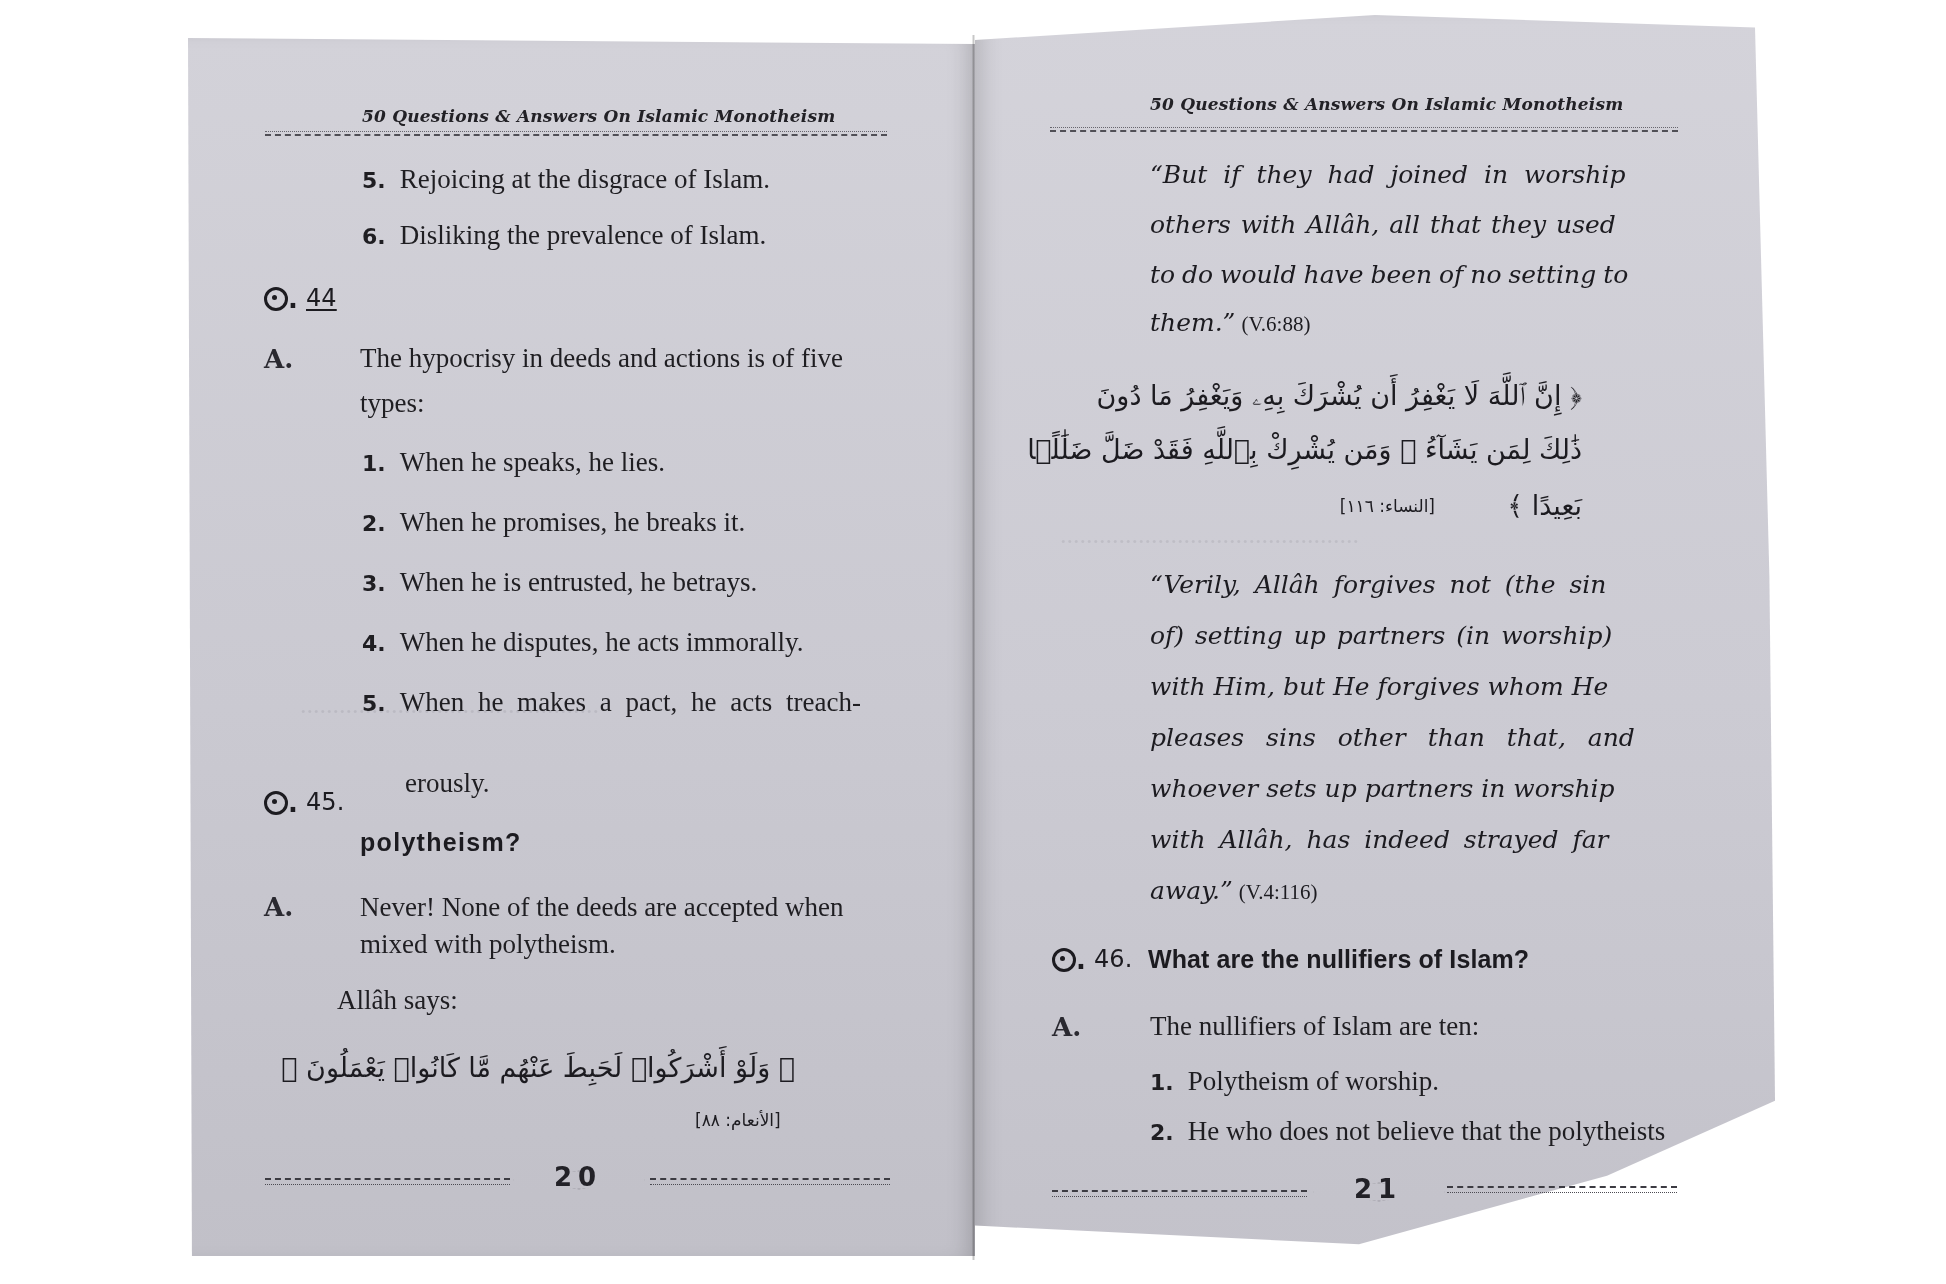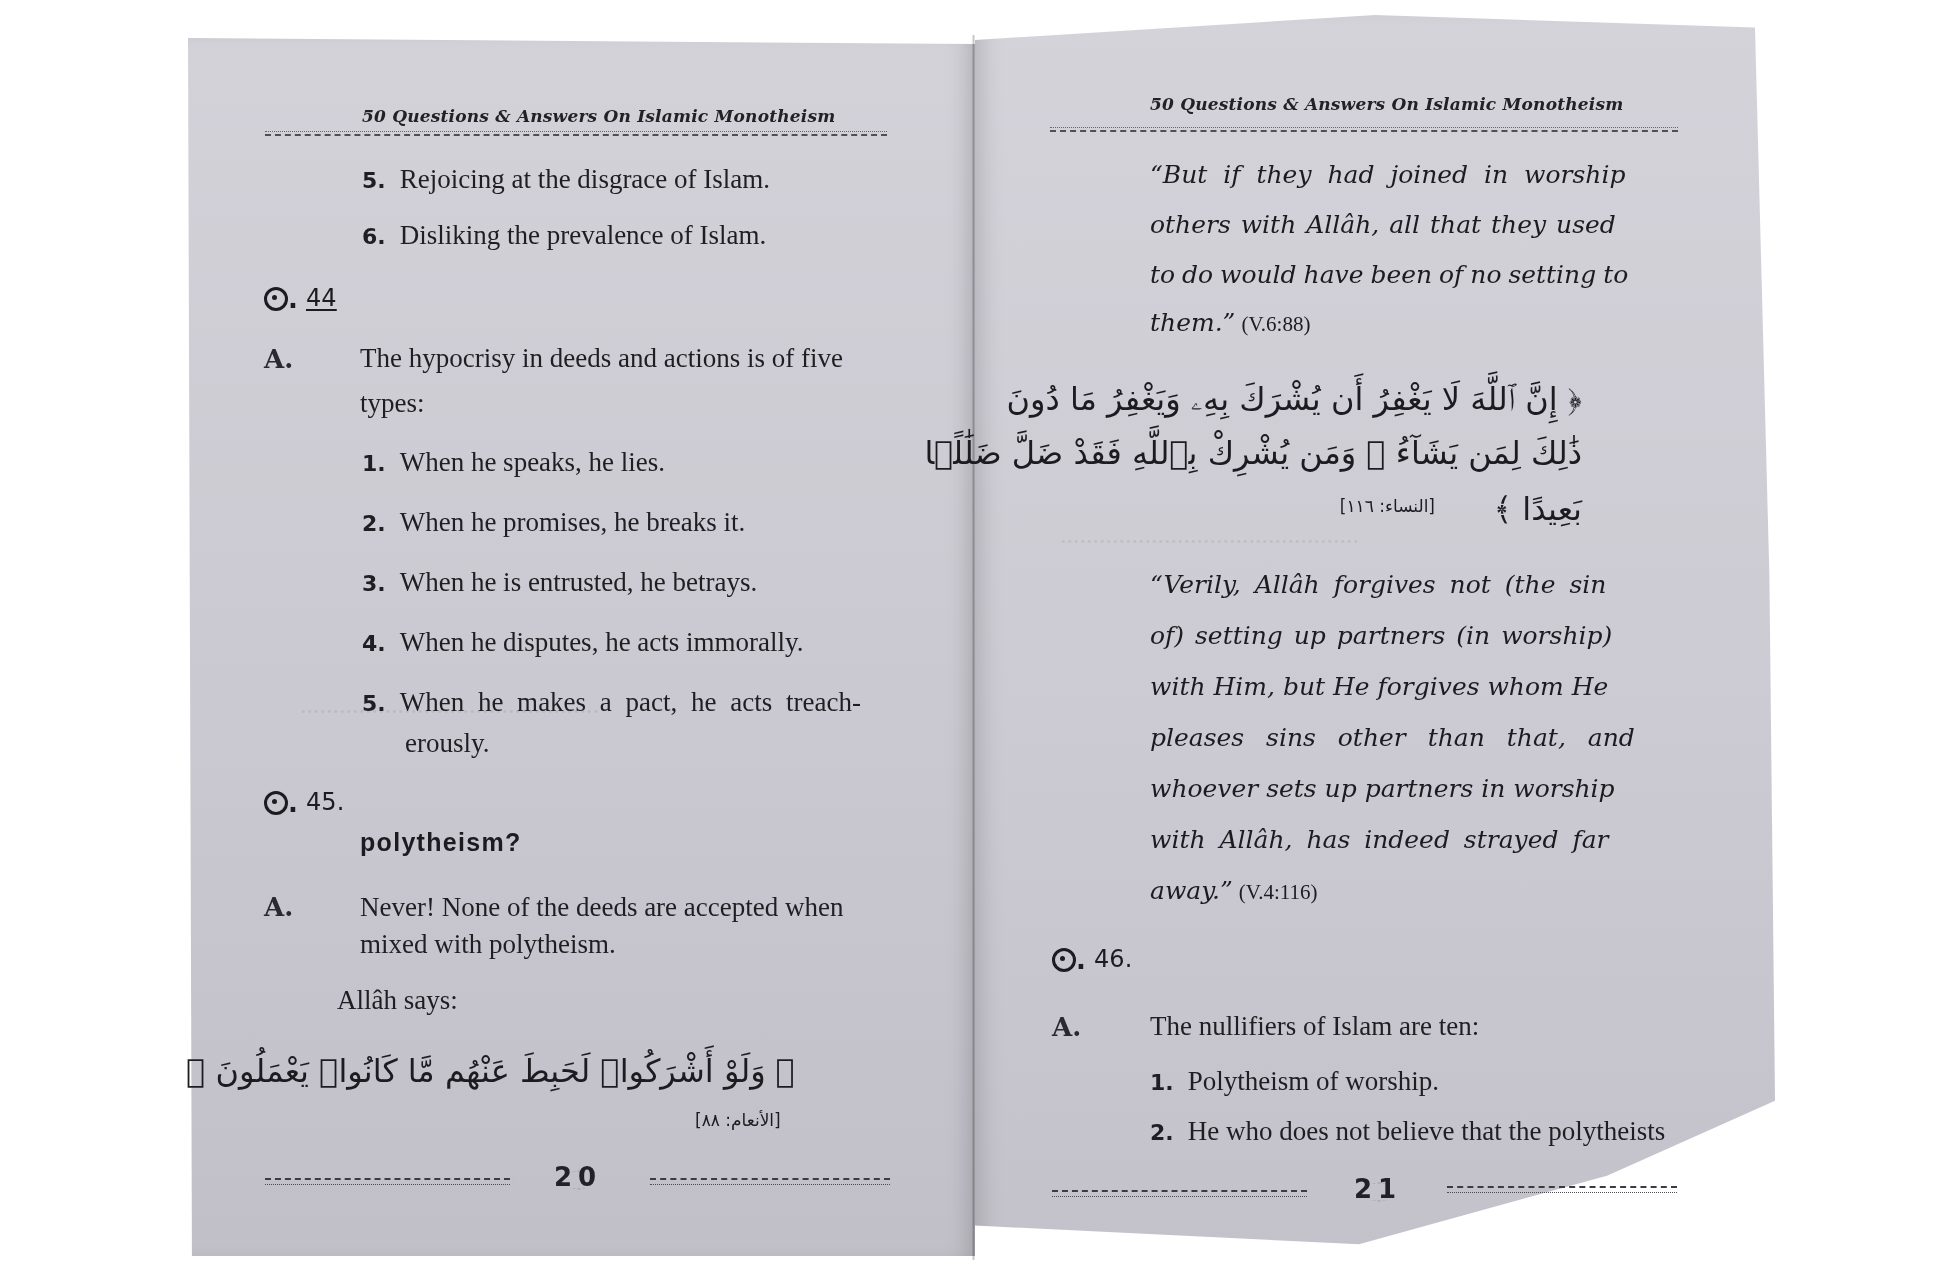--- a/index.html
+++ b/index.html
@@ -87,21 +87,21 @@
     .quote {
       position: absolute; white-space: nowrap;
       font-family: "DejaVu Serif", serif; font-style: italic;
       font-size: 25px; color: #1c1b20;
     }
     .ref {
       font-family: "Liberation Serif", serif; font-style: normal; font-size: 21px; margin-left: 6px;
     }
     .arabic {
       position: absolute; direction: rtl; white-space: nowrap;
-      font-family: "DejaVu Sans", sans-serif; font-size: 32px; color: #1c1b20;
+      font-family: "DejaVu Sans", sans-serif; font-size: 27px; color: #1c1b20;
     }
     .arabic-ref {
       position: absolute; direction: rtl; white-space: nowrap;
       font-family: "DejaVu Sans", sans-serif; font-size: 17px; color: #1c1b20;
     }
     .footer {
       position: absolute; height: 40px;
     }
     .footer .fl {
       position: absolute; top: 18px; height: 0;
@@ -166,21 +166,21 @@
 </div>
 <div class="line" style="left:362px; top:567px;">
   <span class="num">3.</span><span>When he is entrusted, he betrays.</span>
 </div>
 <div class="line" style="left:362px; top:627px;">
   <span class="num">4.</span><span>When he disputes, he acts immorally.</span>
 </div>
 <div class="line" style="left:362px; top:687px; width:525px;">
   <span class="num">5.</span><span style="word-spacing:7px;">When he makes a pact, he acts treach-</span>
 </div>
-<div class="line" style="left:405px; top:728px;">erously.</div>
+<div class="line" style="left:405px; top:768px;">erously.</div>
 
 <div class="qline" style="left:264px; top:788px; width:640px; height:34px;">
   <span class="qmark"><span class="ring"></span>.</span>
   <span class="qnum" style="text-decoration:none;">45.</span>
 </div>
 <div class="qline" style="left:360px; top:828px; letter-spacing:1.3px;">polytheism?</div>
 
 <div class="amark" style="left:264px; top:892px;">A.</div>
 <div class="line" style="left:360px; top:892px;">Never! None of the deeds are accepted when</div>
 <div class="line" style="left:360px; top:929px;">mixed with polytheism.</div>
@@ -217,20 +217,21 @@
 <div class="quote" style="left:1150px; top:621px;"><span style="word-spacing:3px;">of) setting up partners (in worship)</span></div>
 <div class="quote" style="left:1150px; top:672px;"><span style="word-spacing:0px;">with Him, but He forgives whom He</span></div>
 <div class="quote" style="left:1150px; top:723px;"><span style="word-spacing:14px;">pleases sins other than that, and</span></div>
 <div class="quote" style="left:1150px; top:774px;"><span style="word-spacing:0px;">whoever sets up partners in worship</span></div>
 <div class="quote" style="left:1150px; top:825px;"><span style="word-spacing:6px;">with Allâh, has indeed strayed far</span></div>
 <div class="quote" style="left:1150px; top:876px;"><span>away.”</span><span class="ref">(V.4:116)</span></div>
 
 <div class="qline" style="left:1052px; top:945px; width:640px; height:34px;">
   <span class="qmark"><span class="ring"></span>.</span>
   <span class="qnum" style="text-decoration:none;">46.</span>
+  <span class="qtext">What are the nullifiers of Islam?</span>
 </div>
 <div class="amark" style="left:1052px; top:1012px;">A.</div>
 <div class="line" style="left:1150px; top:1011px;">The nullifiers of Islam are ten:</div>
 
 <div class="line" style="left:1150px; top:1066px;">
   <span class="num">1.</span><span>Polytheism of worship.</span>
 </div>
 <div class="line" style="left:1150px; top:1116px;">
   <span class="num">2.</span><span>He who does not believe that the polytheists</span>
 </div>

